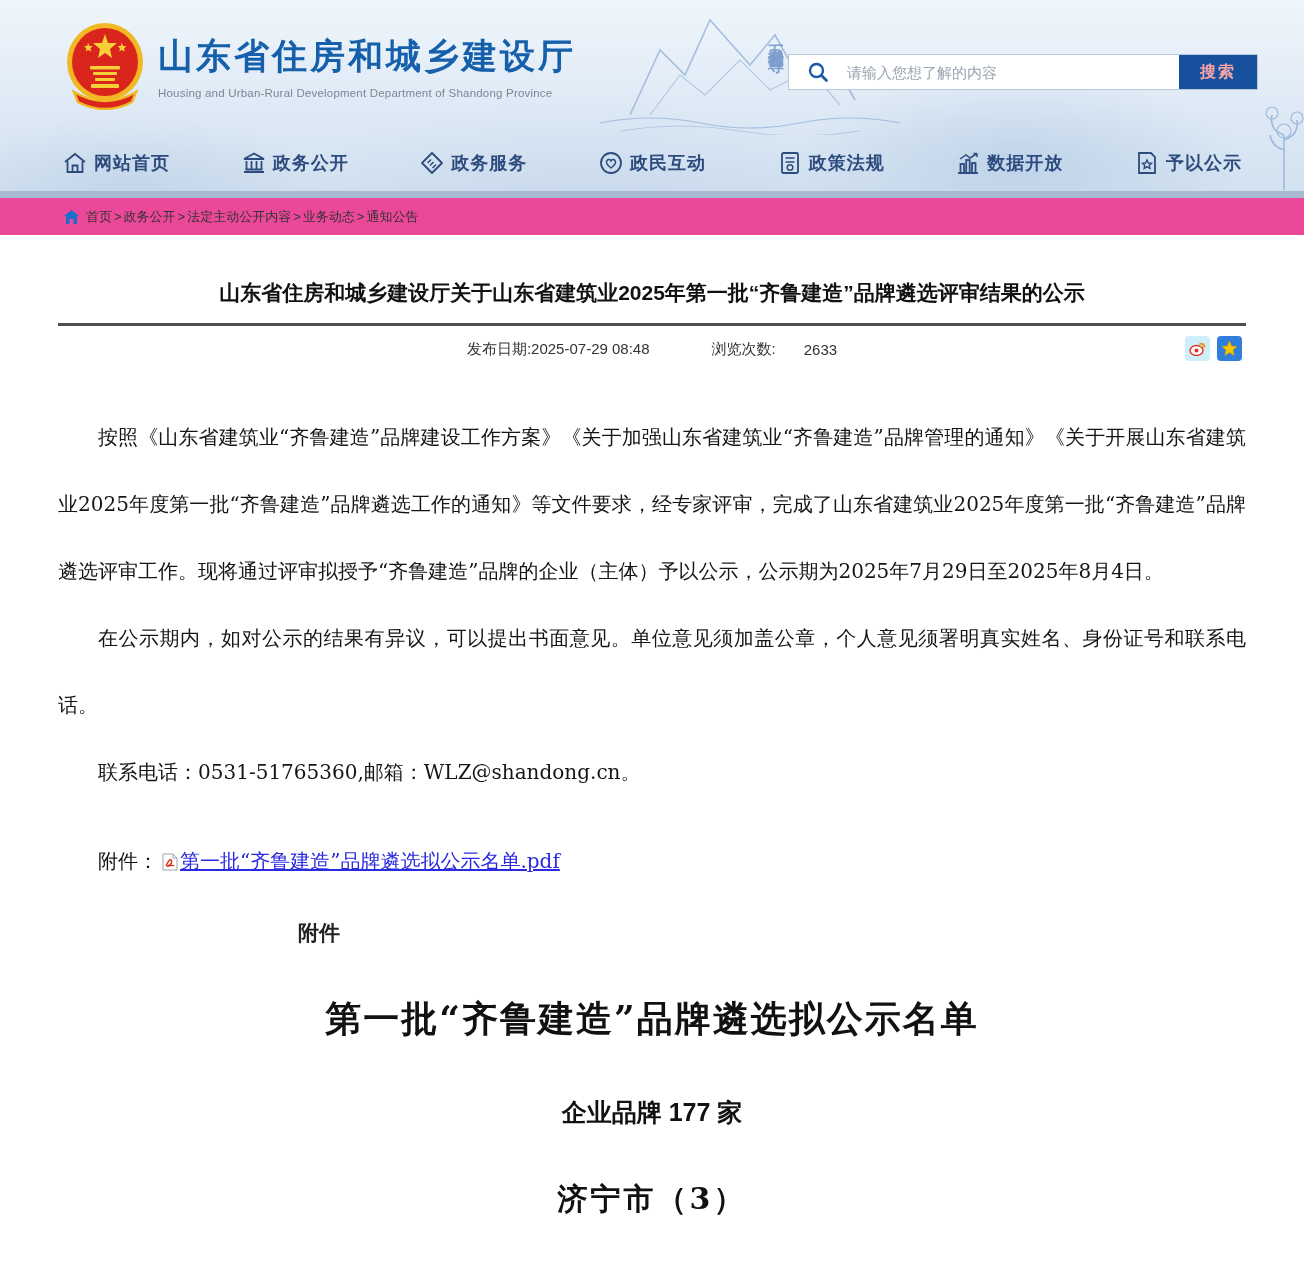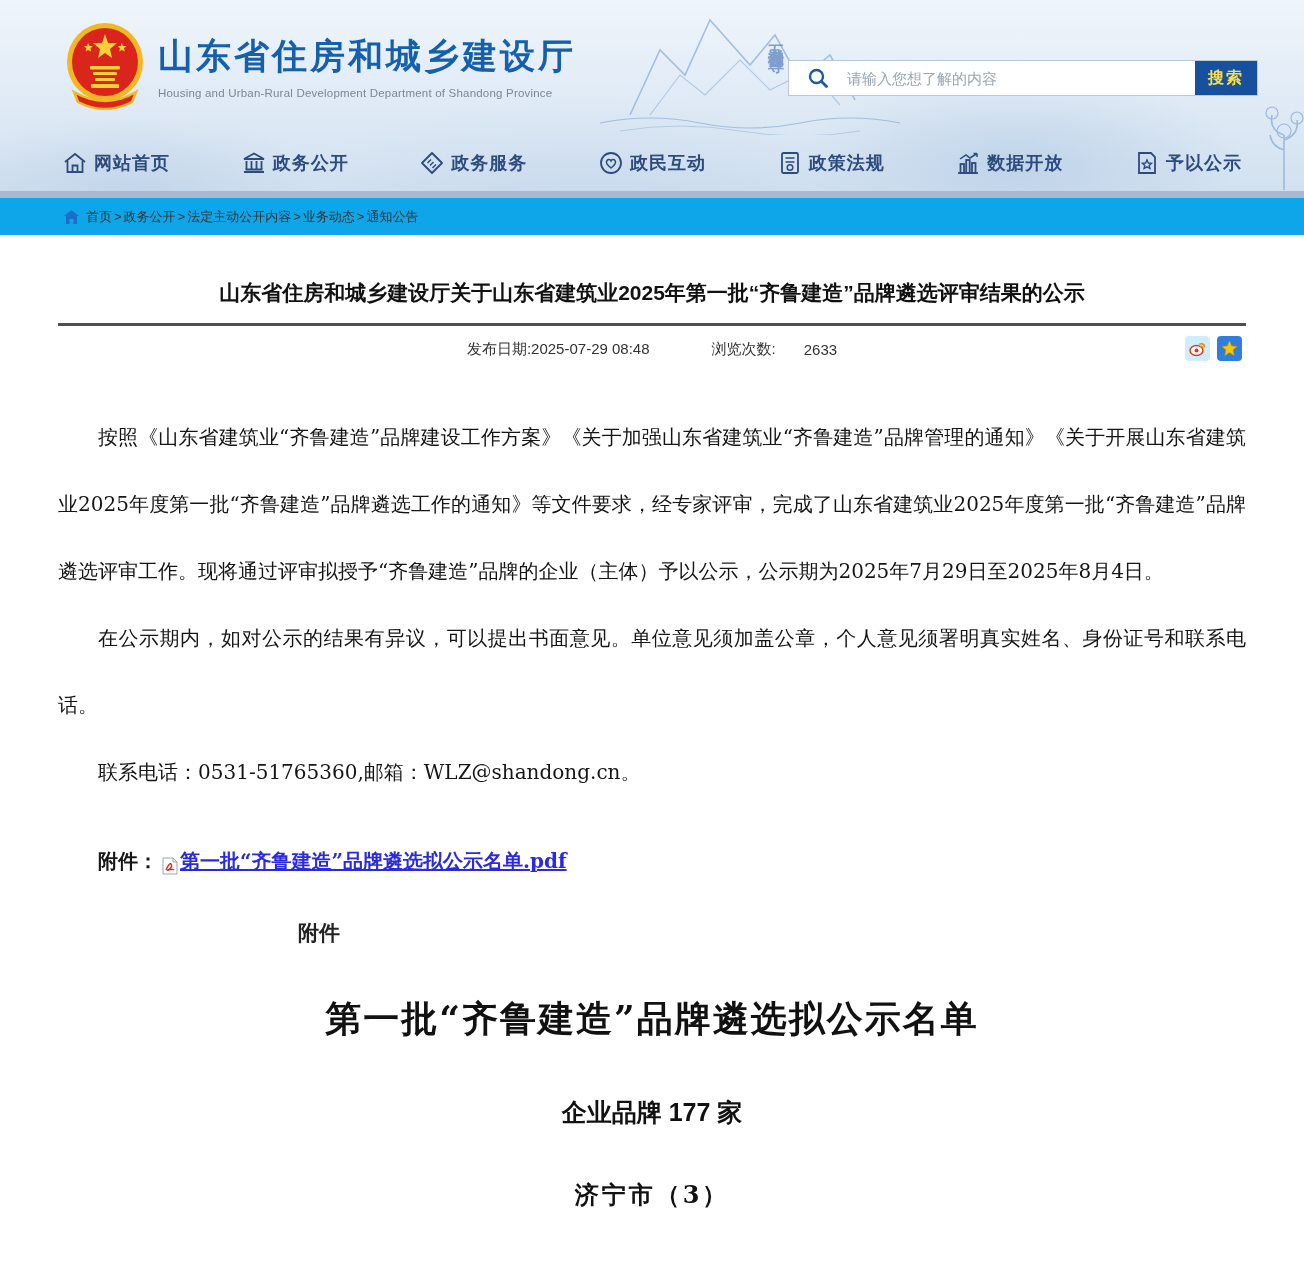--- a/index.html
+++ b/index.html
@@ -34,46 +34,46 @@
     pointer-events:none; opacity:.85;
   }
   .ill-text {
     position:absolute; left:765px; top:32px;
     writing-mode:vertical-rl; font-size:16px; color:#5b83c0; opacity:.75;
     font-family:"DejaVu Serif",serif; font-weight:bold; letter-spacing:4px;
   }
   .tree-ill { position:absolute; right:0px; top:95px; width:40px; height:95px; opacity:.8; pointer-events:none;}
   
   .search-box {
-    position:absolute; left:788px; top:60px; width:470px; height:36px;
+    position:absolute; left:788px; top:54px; width:470px; height:36px;
     display:flex; background:#ffffff; border:1px solid #b9c9dc;
   }
   .search-icon-wrap { width:58px; display:flex; align-items:center; justify-content:center; }
   .search-input {
     flex:1; border:none; outline:none; font-size:15px; color:#333;
     font-family:"Liberation Sans","DejaVu Sans",sans-serif;
   }
   .search-input::placeholder { color:#9aa5b1; }
   .search-btn {
-    width:62px; background:#17519e; color:#fde047; font-size:16px; font-weight:bold;
+    width:78px; background:#17519e; color:#fca5a5; font-size:16px; font-weight:bold;
     border:none; cursor:pointer; letter-spacing:2px;
     font-family:"Liberation Sans","DejaVu Sans",sans-serif;
   }
   
   .nav-bar {
     height:56px; display:flex; align-items:center; justify-content:space-between;
     padding:0 62px;
   }
   .nav-item { display:flex; align-items:center; gap:6px; cursor:pointer; }
   .nav-item svg { width:26px; height:26px; }
   .nav-label { font-size:18px; font-weight:bold; color:#2d4b7d; letter-spacing:1px; }
   .blue-strip { height:7px; background:#a9b9d2; }
   
   .breadcrumb-bar {
-    height:37px; background:#0ea5e9; display:flex; align-items:center; padding:0 64px;
+    height:37px; background:#ec4899; display:flex; align-items:center; padding:0 64px;
   }
   .crumb-home-icon { width:15px; height:14px; margin-right:7px; }
   .crumb, .crumb-sep { font-size:13px; color:#333; }
   .crumb { cursor:pointer; }
   .crumb-sep { margin:0 2px; }
   
   .main { padding:0 58px; }
   .article-title {
     margin-top:44px; text-align:center; font-size:21px; font-weight:bold; color:#111;
     font-family:"Liberation Sans","DejaVu Sans",sans-serif;
@@ -92,39 +92,39 @@
   .qzone-bg { background:#2f7edb; }
   
   .article-body {
     margin-top:32px; font-family:"DejaVu Serif","Liberation Serif",serif;
     font-size:20px; color:#151515; line-height:67px; text-align:justify;
   }
   .article-body p { text-indent:2em; }
   .attachment-row {
     margin-top:42px; font-family:"DejaVu Serif","Liberation Serif",serif;
     font-size:20px; color:#151515; padding-left:2em;
-    display:flex; align-items:flex-end;font-weight:bold;
+    display:flex; align-items:center;
   }
   .pdf-icon { width:16px; height:18px; margin:0 2px 0 4px; flex:0 0 auto; }
   .attachment-link {
     color:#2a2ae0; text-decoration:underline; cursor:pointer;
     font-family:"DejaVu Serif","Liberation Serif",serif;
   }
   
   .doc { margin-top:44px; font-family:"DejaVu Serif","Liberation Serif",serif; color:#111; }
   .doc-annex {
     padding-left:240px; font-size:21px; font-weight:bold; color:#222;
     font-family:Liberation Serif, serif;
   }
   .doc-title { margin-top:48px; text-align:center; font-size:36px; font-weight:bold; letter-spacing:2px; }
   .doc-subtitle {
     margin-top:52px; text-align:center; font-size:25px; font-weight:bold;
     font-family:"Liberation Sans","DejaVu Sans",sans-serif;
   }
-  .doc-city { margin-top:50px; text-align:center; font-size:24px; font-weight:bold; letter-spacing:3px; }
+  .doc-city { margin-top:50px; text-align:center; font-size:30px; font-weight:bold; letter-spacing:3px; }
   .doc-company { margin-top:16px; text-align:center; font-size:35px; font-weight:bold; letter-spacing:4px; }
   .doc-sign { margin-top:78px; text-align:right; padding-right:46px; font-size:21px; color:#222; }
 </style>
 </head>
 <body>
 
 <div class="header-wrap">
   <div class="header-top">
 
     <svg class="illustration" viewBox="0 0 370 130" fill="none">

